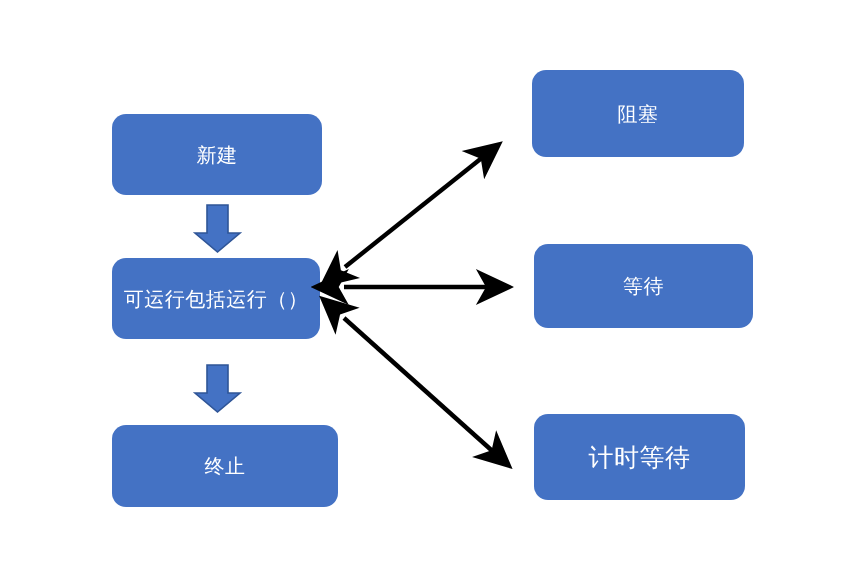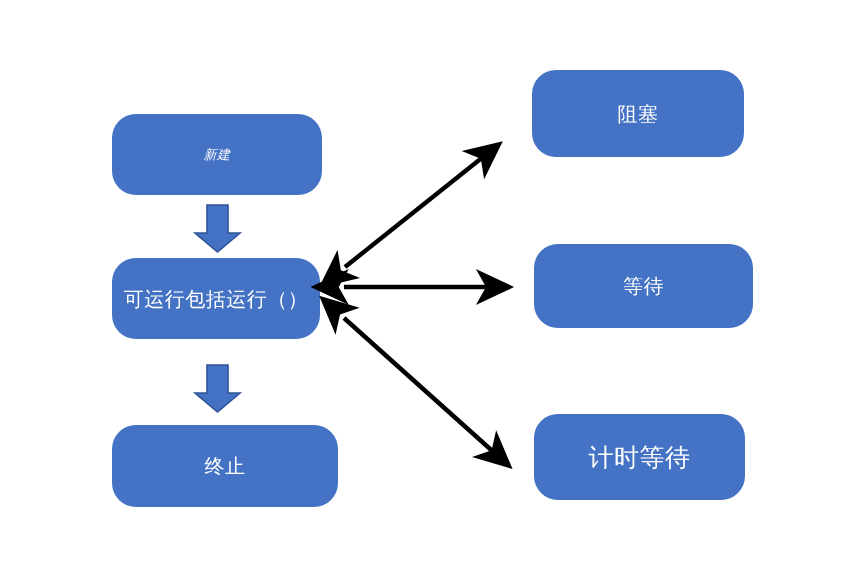--- a/index.html
+++ b/index.html
@@ -16,36 +16,36 @@
   #canvas {
     position: relative;
     width: 845px;
     height: 562px;
     background: #ffffff;
   }
   .node {
     position: absolute;
     box-sizing: border-box;
     background: #4472C4;
-    border-radius: 24px;
+    border-radius: 14px;
     color: #ffffff;
     display: flex;
     align-items: center;
     justify-content: center;
     text-align: center;
     line-height: 1.2;
     letter-spacing: 0.5px;
     user-select: none;
   }
   .node-label {
     display: block;
     white-space: nowrap;
   }
   
-  #node-new      { left: 112px; top: 114px;  width: 210px; height: 81px;  font-size: 13px; font-style: italic; }
+  #node-new      { left: 112px; top: 114px;  width: 210px; height: 81px;  font-size: 20px; }
   #node-runnable { left: 112px; top: 258px;  width: 208px; height: 81px;  font-size: 20px; }
   #node-terminated { left: 112px; top: 425px; width: 226px; height: 82px; font-size: 20px; }
   
   #node-blocked  { left: 532px; top: 70px;   width: 212px; height: 87px;  font-size: 20px; }
   #node-waiting  { left: 534px; top: 244px;  width: 219px; height: 84px;  font-size: 20px; }
   #node-timed-waiting { left: 534px; top: 414px; width: 211px; height: 86px; font-size: 25px; }
 
   .arrow-layer {
     position: absolute;
     left: 0;

